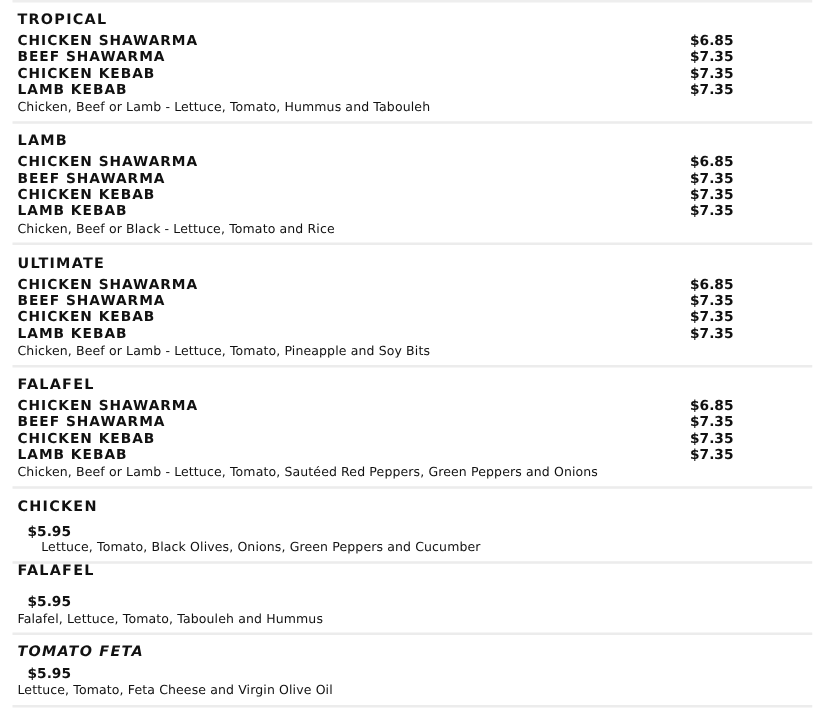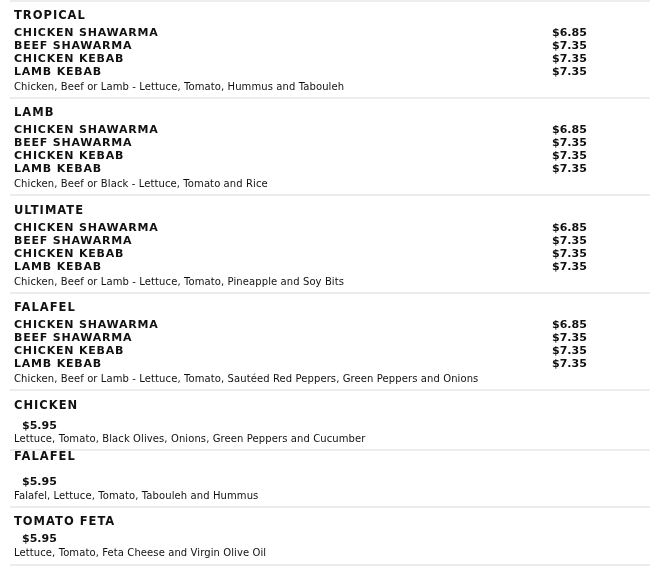--- a/index.html
+++ b/index.html
@@ -71,29 +71,29 @@
   <div class="price" style="top:52px;">$7.35</div>
   <div class="item" style="top:65px;">LAMB KEBAB</div>
   <div class="price" style="top:65px;">$7.35</div>
   <div class="desc" style="top:81px;">Chicken, Beef or Lamb - Lettuce, Tomato, Sautéed Red Peppers, Green Peppers and Onions</div>
   <div class="sep" style="top:97px;"></div>
 </div>
 
 <div class="section" style="top:389px;">
   <div class="title" style="top:9px;">CHICKEN</div>
   <div class="sprice" style="top:30px;">$5.95</div>
-  <div class="desc" style="top:44px;">Lettuce, Tomato, Black Olives, Onions, Green Peppers and Cucumber</div>
+  <div class="desc" style="top:44px;margin-left:19px;">Lettuce, Tomato, Black Olives, Onions, Green Peppers and Cucumber</div>
   <div class="sep" style="top:60px;"></div>
 </div>
 
 <div class="section" style="top:449px;">
   <div class="title" style="top:0;text-align:center;">FALAFEL</div>
   <div class="sprice" style="top:26px;">$5.95</div>
   <div class="desc" style="top:41px;">Falafel, Lettuce, Tomato, Tabouleh and Hummus</div>
   <div class="sep" style="top:57px;"></div>
 </div>
 
 <div class="section" style="top:506px;">
-  <div class="title" style="top:8px;">TOMATO FETA</div>
+  <div class="title" style="top:8px;font-style:italic;">TOMATO FETA</div>
   <div class="sprice" style="top:26px;">$5.95</div>
   <div class="desc" style="top:41px;">Lettuce, Tomato, Feta Cheese and Virgin Olive Oil</div>
   <div class="sep" style="top:58px;"></div>
 </div>
 
 </body></html>

